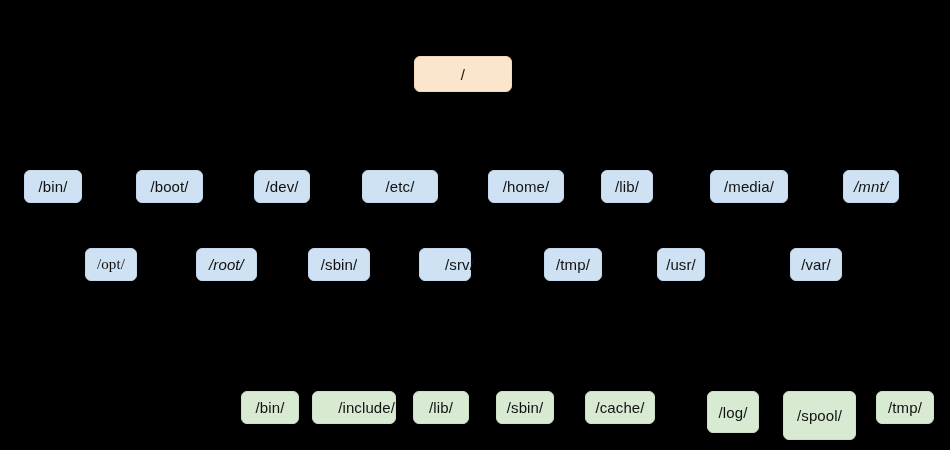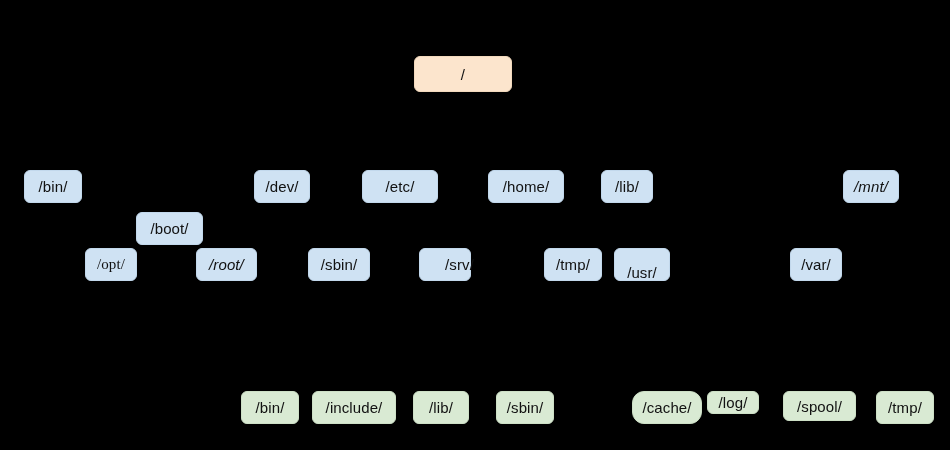--- a/index.html
+++ b/index.html
@@ -45,76 +45,79 @@
 </head>
 <body>
 
 <div id="canvas" style="width: 950px; height: 450px; background: rgb(0, 0, 0);">
     <div class="node node-root" style="left: 414px; top: 56px; width: 98px; height: 36px;">
       <span>/</span>
     </div>
     <div class="node node-toplevel" style="left: 24px; top: 170px; width: 58px; height: 33px;">
       <span>/bin/</span>
     </div>
-    <div class="node node-toplevel" style="left: 136px; top: 170px; width: 67px; height: 33px; margin-top: 42px;">
+    <div class="node node-toplevel" style="left: 136px; top: 170px; width: 67px; height: 33px;">
       <span>/boot/</span>
     </div>
     <div class="node node-toplevel" style="left: 254px; top: 170px; width: 56px; height: 33px;">
       <span>/dev/</span>
     </div>
     <div class="node node-toplevel" style="left: 362px; top: 170px; width: 76px; height: 33px;">
       <span>/etc/</span>
     </div>
     <div class="node node-toplevel" style="left: 488px; top: 170px; width: 76px; height: 33px;">
       <span>/home/</span>
     </div>
     <div class="node node-toplevel" style="left: 601px; top: 170px; width: 52px; height: 33px;">
       <span>/lib/</span>
+    </div>
+    <div class="node node-toplevel" style="left: 710px; top: 170px; width: 78px; height: 33px;">
+      <span>/media/</span>
     </div>
     <div class="node node-toplevel" style="left: 843px; top: 170px; width: 56px; height: 33px; font-style: italic;">
       <span>/mnt/</span>
     </div>
     <div class="node node-toplevel" style="left: 85px; top: 248px; width: 52px; height: 33px; font-family: Liberation Serif, serif;">
       <span>/opt/</span>
     </div>
     <div class="node node-toplevel" style="left: 196px; top: 248px; width: 61px; height: 33px; font-style: italic;">
       <span>/root/</span>
     </div>
     <div class="node node-toplevel" style="left: 308px; top: 248px; width: 62px; height: 33px;">
       <span>/sbin/</span>
     </div>
     <div class="node node-toplevel" style="left: 419px; top: 248px; width: 52px; height: 33px; padding-left: 29px;">
       <span>/srv/</span>
     </div>
     <div class="node node-toplevel" style="left: 544px; top: 248px; width: 58px; height: 33px;">
       <span>/tmp/</span>
     </div>
-    <div class="node node-toplevel" style="left: 614px; top: 248px; width: 56px; height: 33px; align-items: flex-end;">
+    <div class="node node-toplevel" style="left: 657px; top: 248px; width: 48px; height: 33px;">
       <span>/usr/</span>
     </div>
     <div class="node node-toplevel" style="left: 790px; top: 248px; width: 52px; height: 33px;">
       <span>/var/</span>
     </div>
     <div class="node node-sub" style="left: 241px; top: 391px; width: 58px; height: 33px;">
       <span>/bin/</span>
     </div>
-    <div class="node node-sub" style="left: 312px; top: 391px; width: 84px; height: 33px;">
+    <div class="node node-sub" style="left: 312px; top: 391px; width: 84px; height: 33px; justify-content: flex-end;">
       <span>/include/</span>
     </div>
     <div class="node node-sub" style="left: 413px; top: 391px; width: 56px; height: 33px;">
       <span>/lib/</span>
     </div>
     <div class="node node-sub" style="left: 496px; top: 391px; width: 58px; height: 33px;">
       <span>/sbin/</span>
     </div>
-    <div class="node node-sub" style="left: 632px; top: 391px; width: 70px; height: 33px; border-radius: 12px;">
+    <div class="node node-sub" style="left: 585px; top: 391px; width: 70px; height: 33px;">
       <span>/cache/</span>
     </div>
-    <div class="node node-sub" style="left: 707px; top: 391px; width: 52px; height: 23px;">
+    <div class="node node-sub" style="left: 707px; top: 391px; width: 52px; height: 42px;">
       <span>/log/</span>
     </div>
-    <div class="node node-sub" style="left: 783px; top: 391px; width: 73px; height: 30px;">
+    <div class="node node-sub" style="left: 783px; top: 391px; width: 73px; height: 49px;">
       <span>/spool/</span>
     </div>
     <div class="node node-sub" style="left: 876px; top: 391px; width: 58px; height: 33px;">
       <span>/tmp/</span>
     </div>
   </div>
 
 </body></html>

